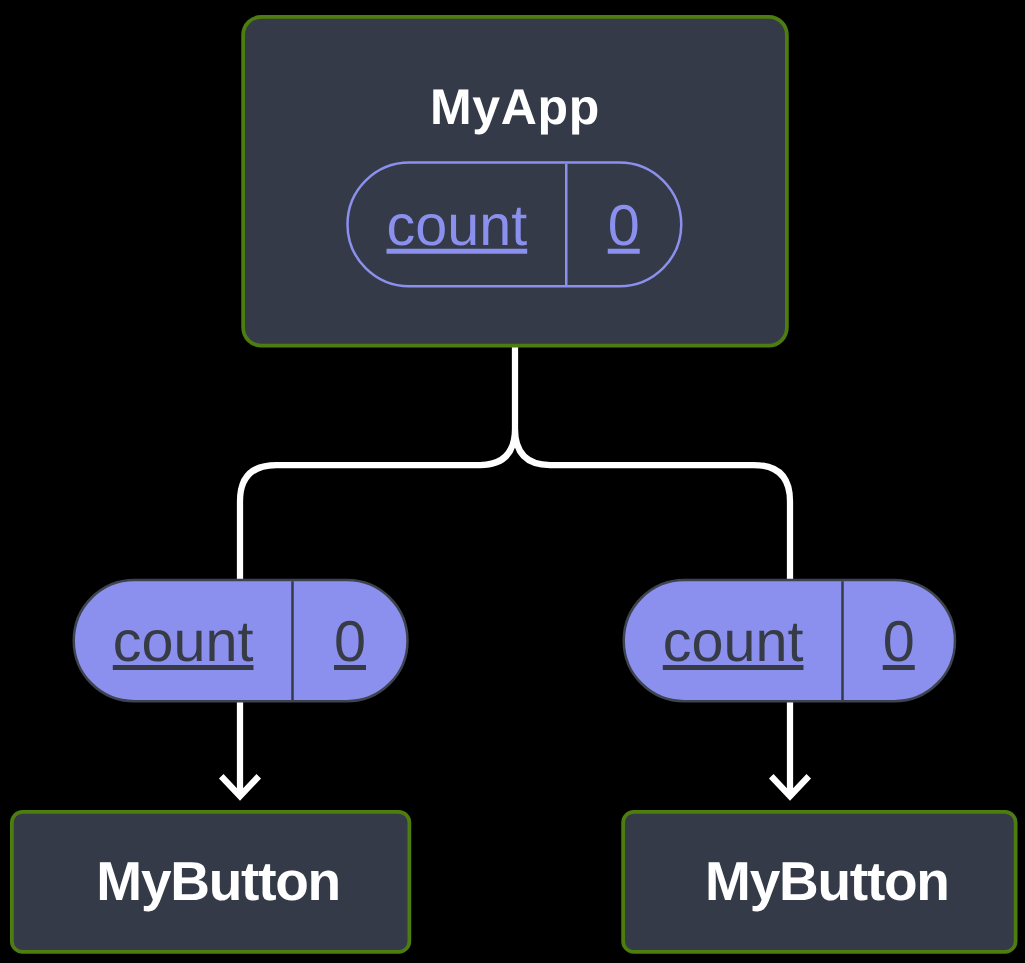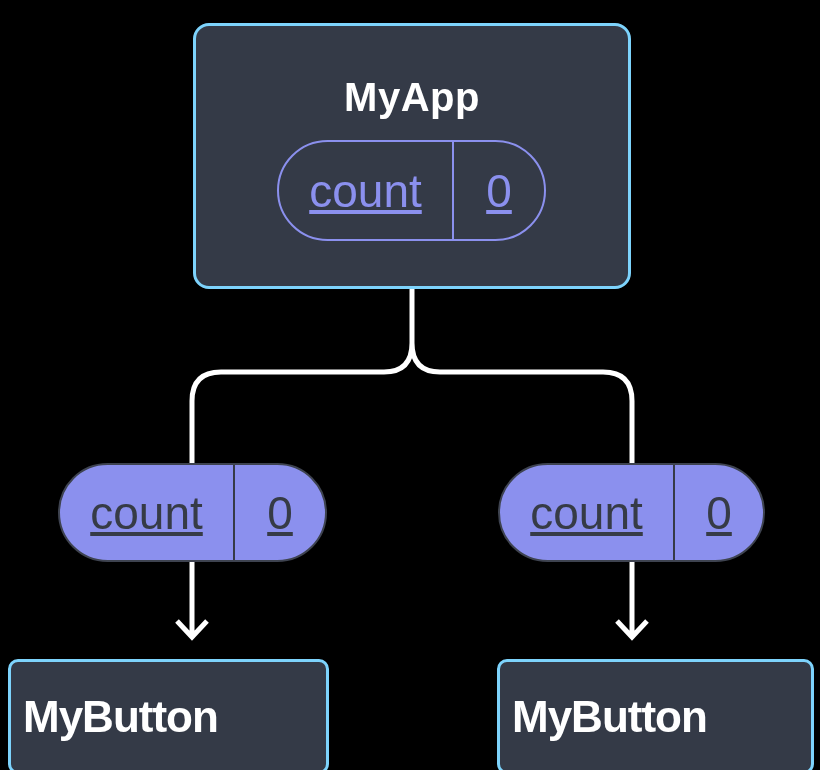--- a/index.html
+++ b/index.html
@@ -13,22 +13,21 @@
     overflow: hidden;
   }
   .svg-layer {
     position: absolute;
     left: 0; top: 0;
     width: 820px; height: 770px;
   }
   .node {
     position: absolute;
     background: #343A47;
-    border: 3px solid #7dd3fc;
-    margin-top: 11px;
+    border: 3px solid #4d7c0f;
   }
   .root-node {
     left: 193px; top: 12px;
     width: 438px; height: 266px;
     border-radius: 16px;
   }
   .root-title {
     position: absolute;
     left: 0; right: 0; top: 51px;
     text-align: center;
@@ -72,21 +71,21 @@
     background: #8B90EE;
     border: 2.5px solid #3E4350;
     color: #363B46;
     height: 99px;
   }
   .prop-pill.left  { left: 58px;  top: 463px; width: 269px; }
   .prop-pill.right { left: 498px; top: 463px; width: 267px; }
   .child-node {
     display: flex;
     align-items: center;
-    justify-content: flex-start;
+    justify-content: center;
     border-radius: 10px;
     color: #FFFFFF;
     font-size: 44px;
     font-weight: 700;
     letter-spacing: -1px;
     padding-left: 12px;
   }
   .child-node.left  { left: 8px;   top: 648px; width: 321px; height: 115px; }
   .child-node.right { left: 497px; top: 648px; width: 317px; height: 115px; }
 </style>

